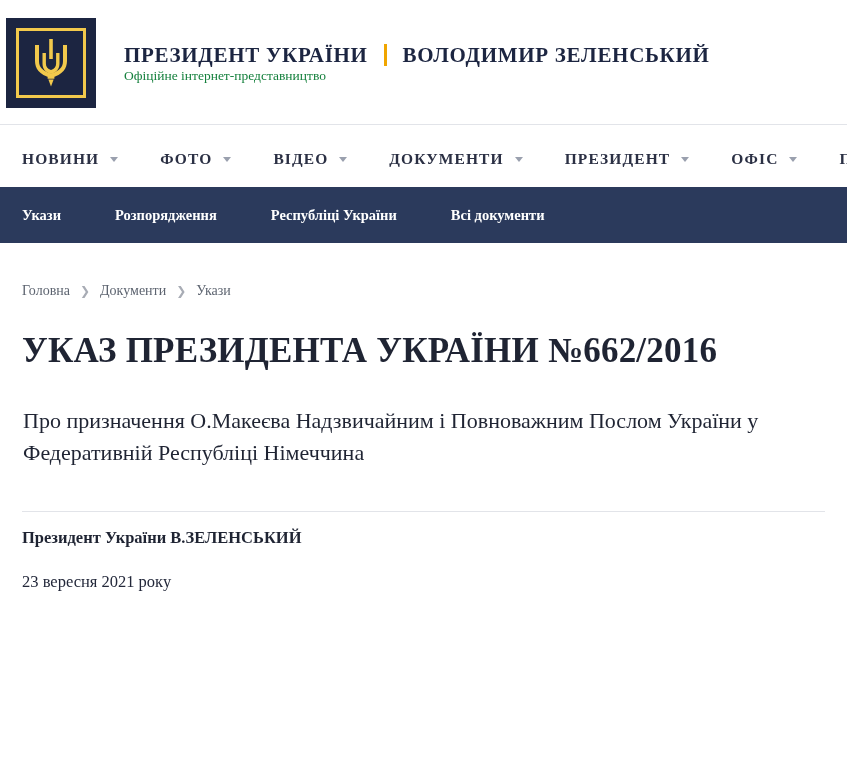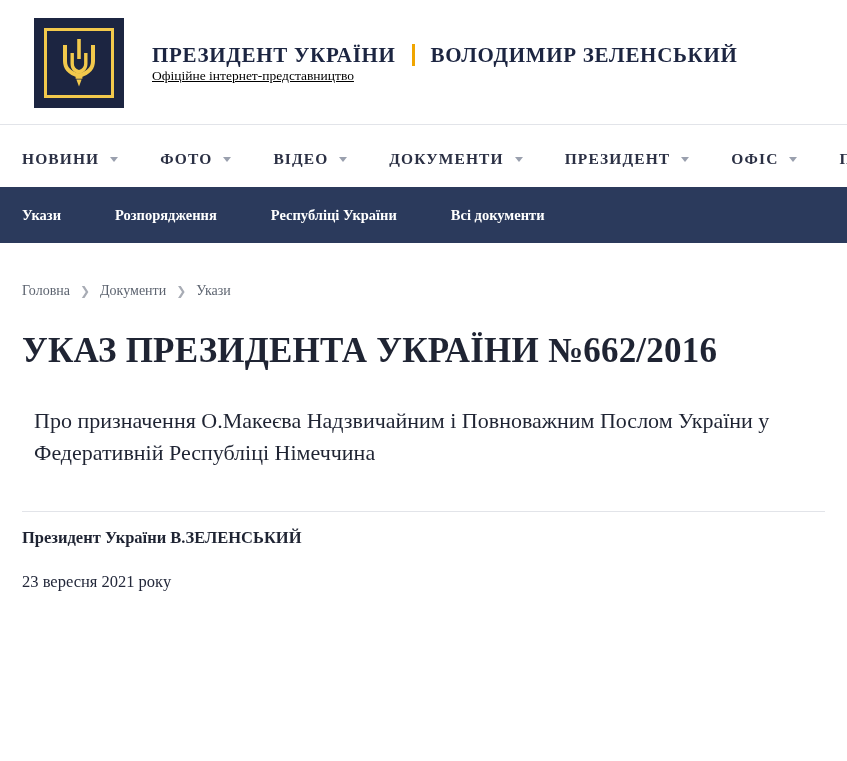--- a/index.html
+++ b/index.html
@@ -10,21 +10,21 @@
     height: 761px;
     overflow: hidden;
     background: #ffffff;
     font-family: "Liberation Sans", sans-serif;
   }
 
   
   .site-header {
     display: flex;
     align-items: center;
-    padding: 18px 22px 16px 34px;
+    padding: 18px 22px 16px 6px;
     background: #ffffff;
   }
   .emblem {
     width: 90px;
     height: 90px;
     background: #1c2541;
     border: 1px solid #1c2541;
     flex: 0 0 auto;
     display: flex;
     align-items: center;
@@ -60,22 +60,21 @@
     display: inline-block;
     width: 3px;
     height: 22px;
     background: #f0a500;
     margin: 0 16px;
   }
   .header-sub {
     margin-top: 0;
     font-family: "Liberation Serif", serif;
     font-size: 13.5px;
-    color: #000000;
-    text-decoration: underline;
+    color: #15803d;
   }
 
   .header-rule {
     height: 1px;
     background: #e2e4e9;
     margin: 0;
   }
 
   
   .main-nav {
@@ -151,21 +150,21 @@
   .doc-title {
     margin: 32px 0 0 0;
     font-family: "Liberation Serif", serif;
     font-size: 35px;
     line-height: 1.15;
     font-weight: 700;
     color: #1f2433;
     letter-spacing: 0.2px;
   }
   .doc-subtitle {
-    margin: 34px 0 0 12px;
+    margin: 34px 0 0 1px;
     font-family: "Liberation Serif", serif;
     font-size: 22px;
     line-height: 1.45;
     font-weight: 400;
     color: #1f2433;
   }
   .doc-rule {
     height: 1px;
     background: #e2e4e9;
     margin: 42px 0 0 0;

